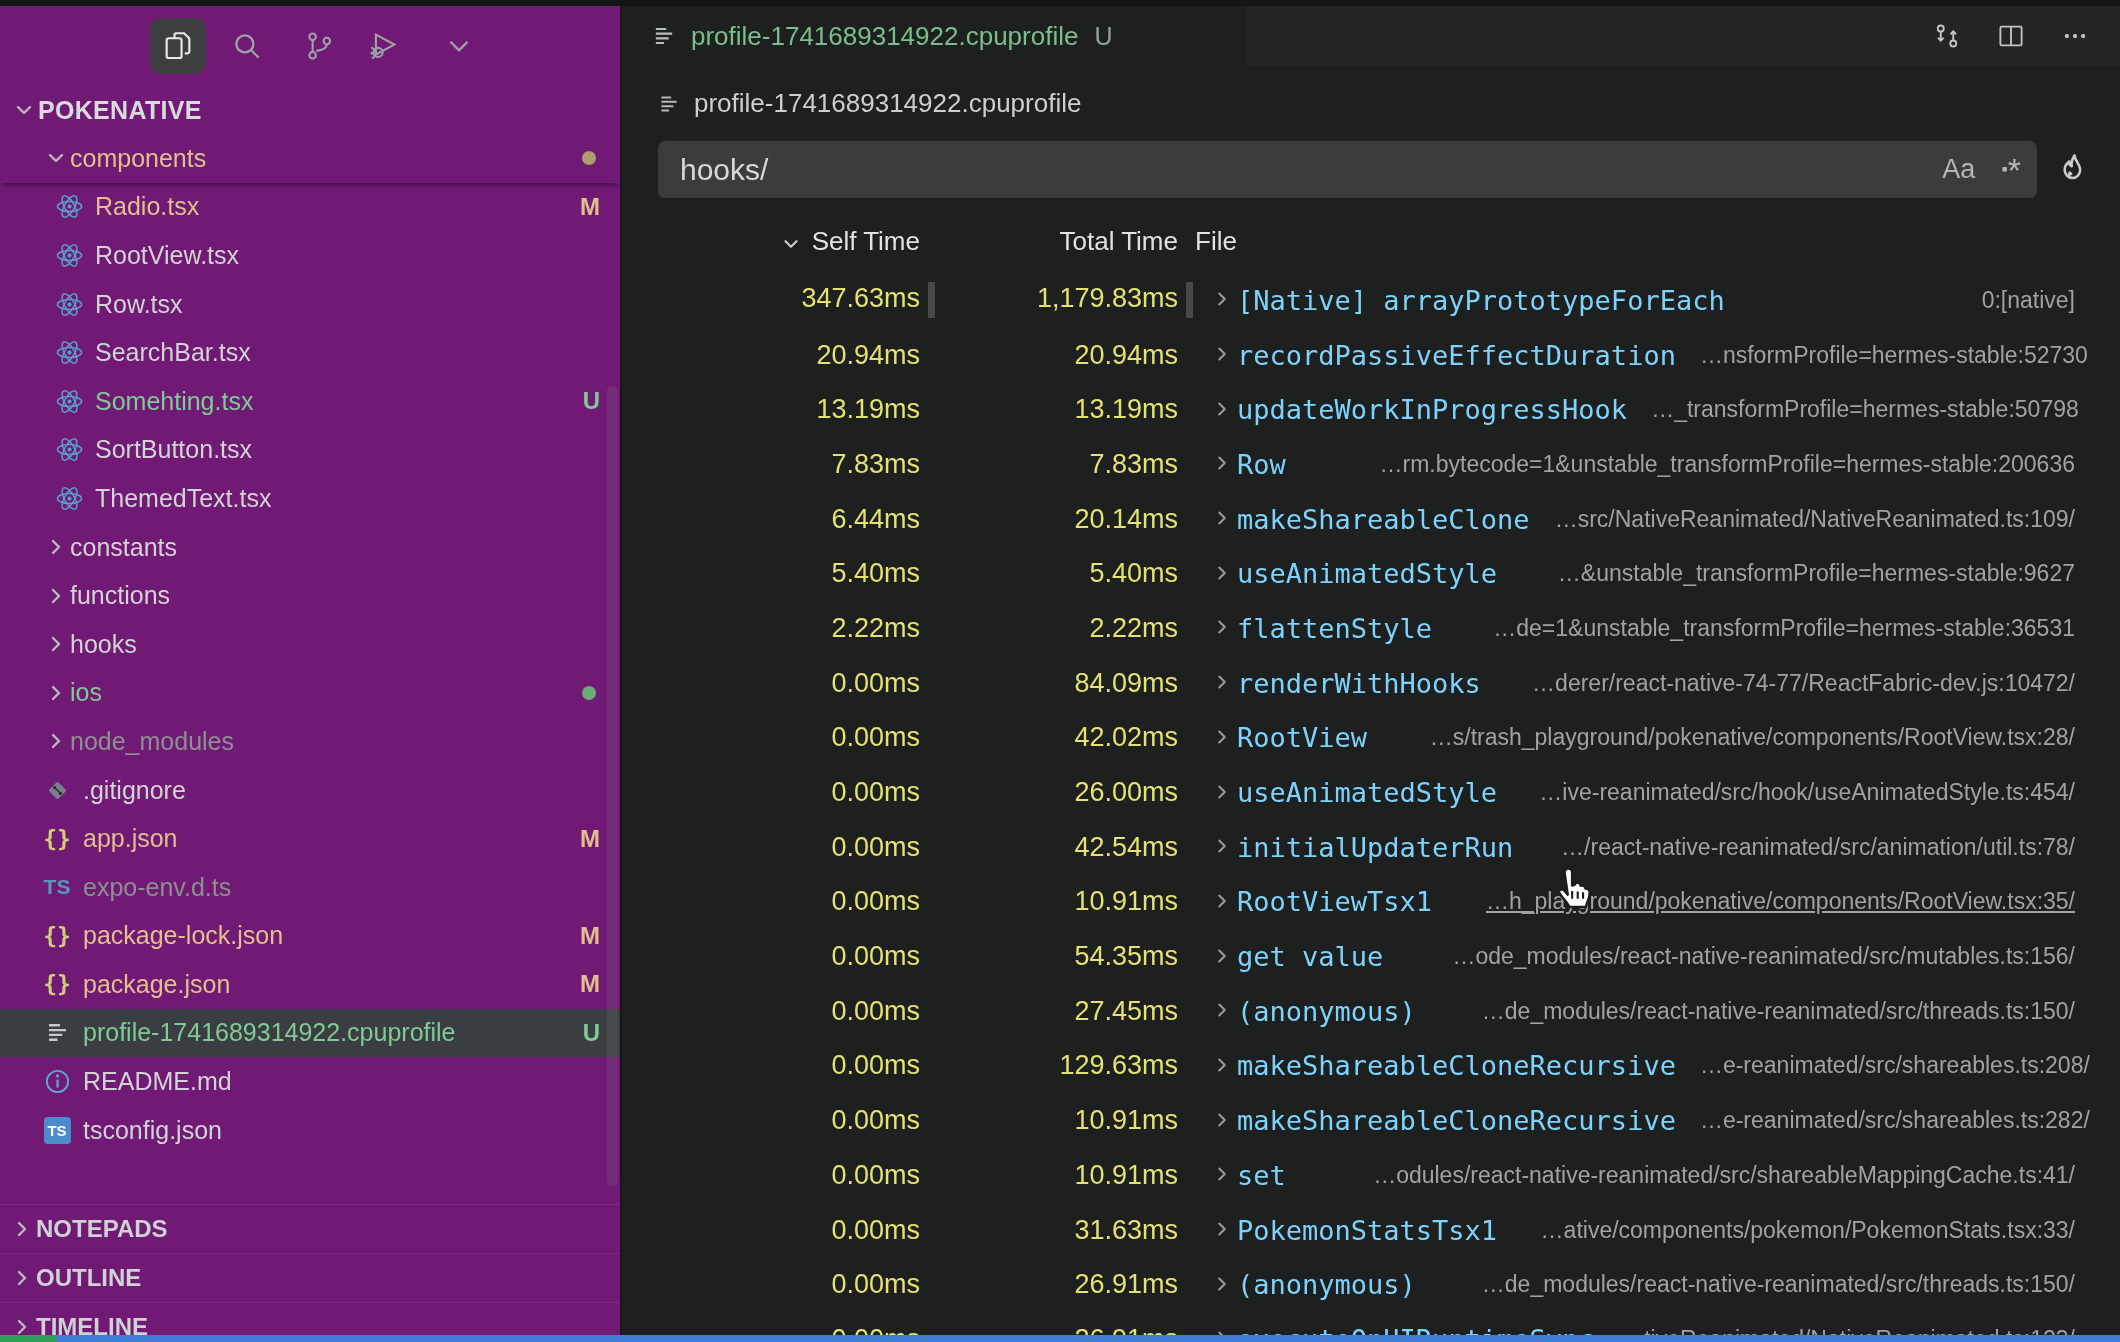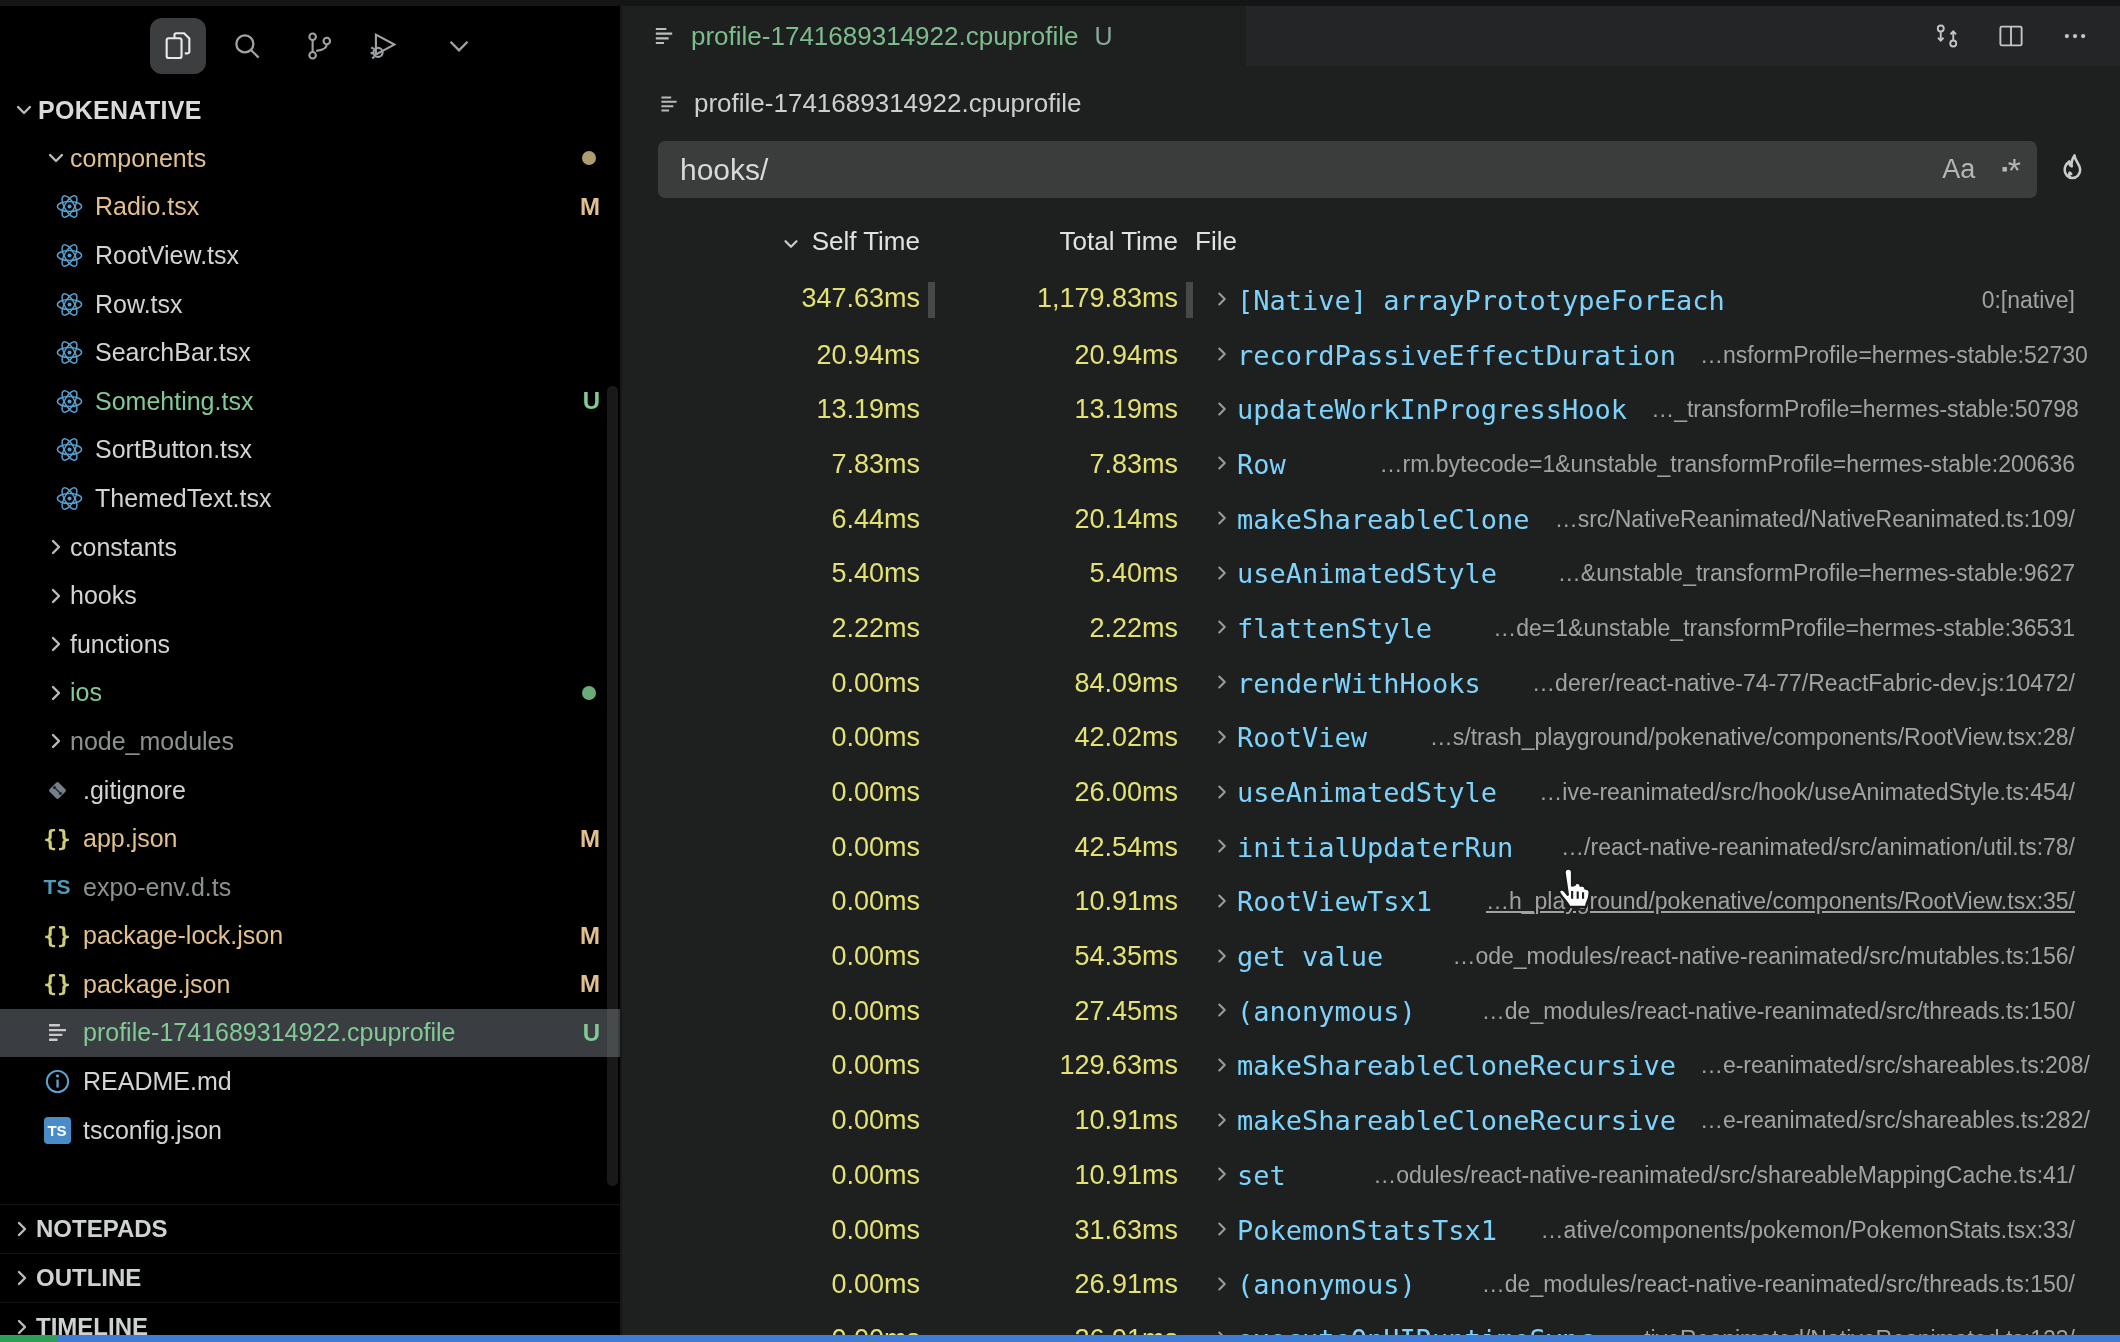--- a/index.html
+++ b/index.html
@@ -3,21 +3,21 @@
 <meta charset="utf-8">
 <style>
   html,body{margin:0;padding:0;background:#111;}
   #app{position:relative;width:2120px;height:1342px;background:#1e1f1f;overflow:hidden;
        font-family:"Liberation Sans",sans-serif;color:#d4d4d4;}
 
   
   #topstrip{position:absolute;left:0;top:0;width:100%;height:6px;background:#141515;}
 
   
-  #sidebar{position:absolute;left:0;top:6px;width:622px;height:1329px;background:#000000;
+  #sidebar{position:absolute;left:0;top:6px;width:622px;height:1329px;background:#701a75;
            border-right:2px solid #161717;box-sizing:border-box;overflow:hidden;}
   .activity-row{position:relative;height:80px;}
   .act-btn{position:absolute;top:12px;width:56px;height:56px;border-radius:12px;display:flex;
            align-items:center;justify-content:center;color:#9fa3a5;}
   .act-btn svg{width:34px;height:34px;}
   .act-btn.active{background:#3d3e3f;color:#e8e9e9;}
   .proj-header{display:flex;align-items:center;height:48px;padding-left:10px;font-weight:bold;
                font-size:25px;color:#d8dadb;letter-spacing:.3px;}
   .chev{display:inline-flex;width:28px;height:28px;color:#b9bbbc;flex:none;align-items:center;justify-content:center;}
   .chev svg{width:24px;height:24px;}
@@ -306,33 +306,33 @@
 
   </div>
 
   <div class="tree-row lvl1 s-normal">
     <span class="chev">
             <svg viewBox="0 0 16 16">
               <path d="M6 4l4 4-4 4" fill="none" stroke="currentColor" stroke-width="1.6" stroke-linecap="round" stroke-linejoin="round"></path>
             </svg>
           </span>
 
-    <span class="tw-label">hooks</span>
+    <span class="tw-label">functions</span>
     <span class="tw-spring"></span>
 
   </div>
 
   <div class="tree-row lvl1 s-normal">
     <span class="chev">
             <svg viewBox="0 0 16 16">
               <path d="M6 4l4 4-4 4" fill="none" stroke="currentColor" stroke-width="1.6" stroke-linecap="round" stroke-linejoin="round"></path>
             </svg>
           </span>
 
-    <span class="tw-label">functions</span>
+    <span class="tw-label">hooks</span>
     <span class="tw-spring"></span>
 
   </div>
 
   <div class="tree-row lvl1 s-untracked">
     <span class="chev">
             <svg viewBox="0 0 16 16">
               <path d="M6 4l4 4-4 4" fill="none" stroke="currentColor" stroke-width="1.6" stroke-linecap="round" stroke-linejoin="round"></path>
             </svg>
           </span>

